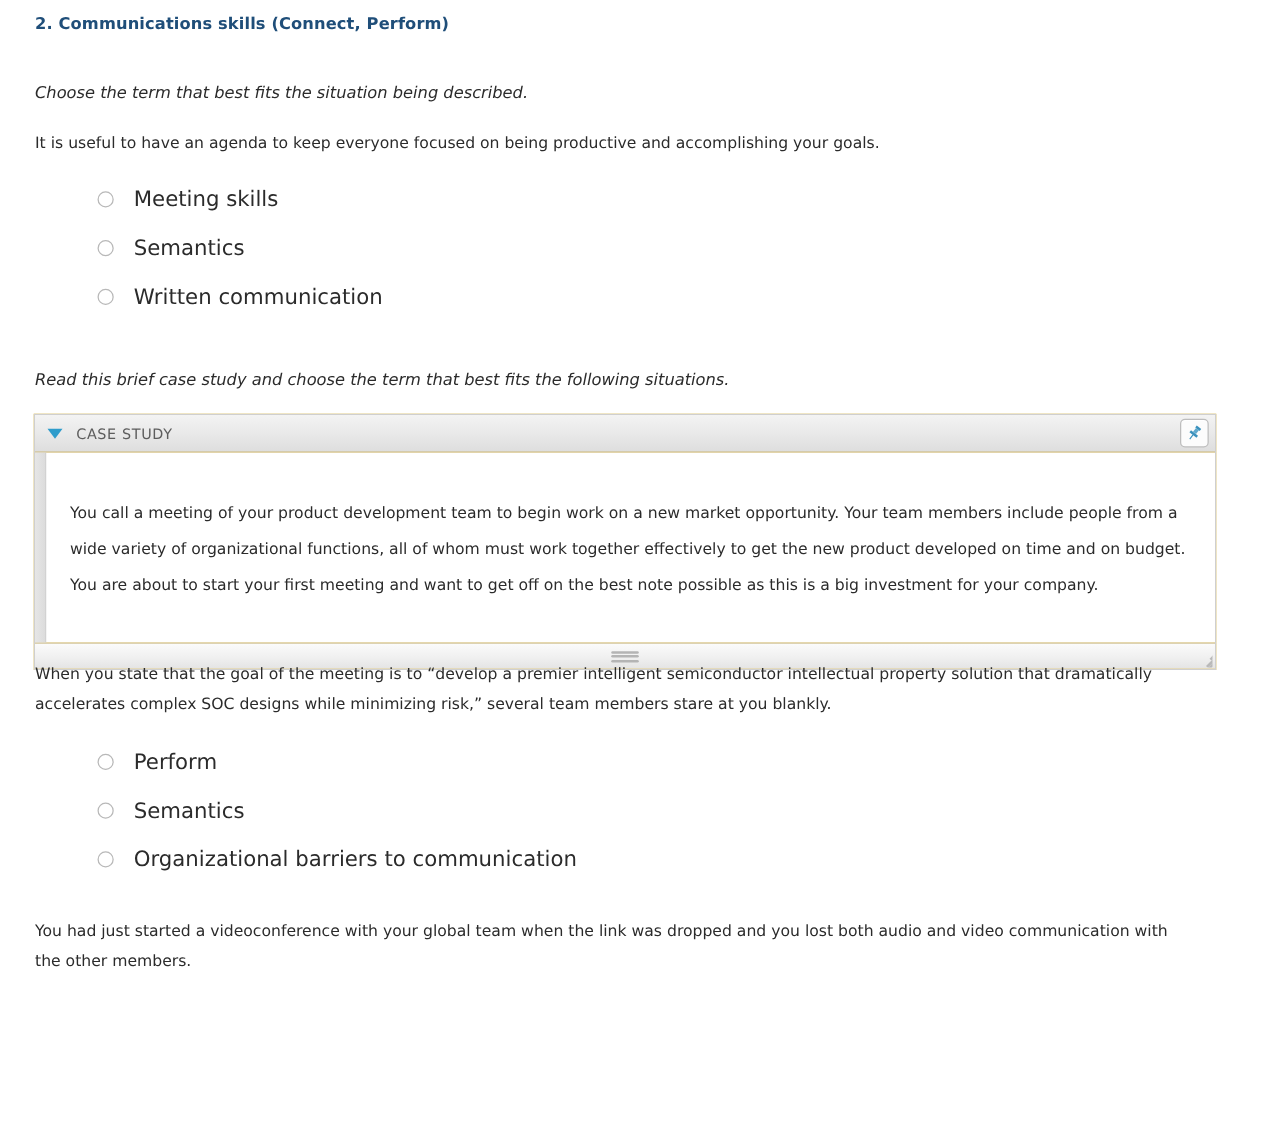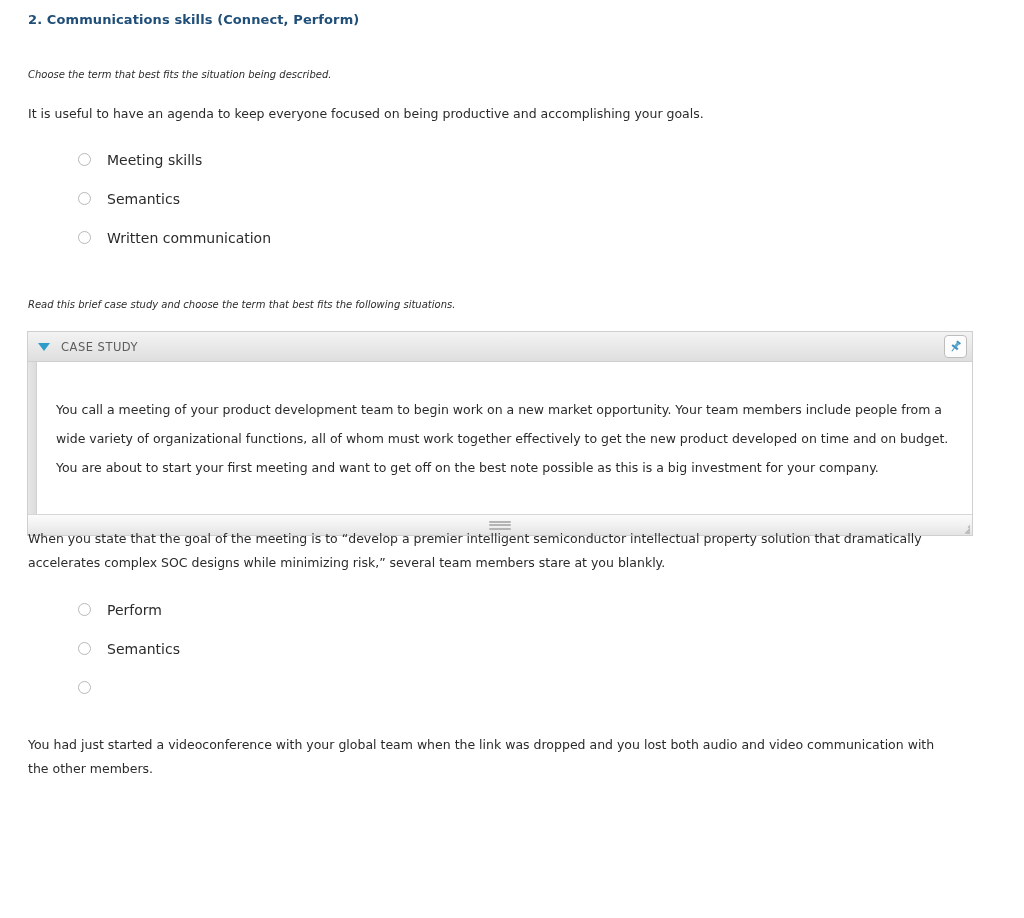--- a/index.html
+++ b/index.html
@@ -29,21 +29,21 @@
     color: #1f4e79;
     letter-spacing: 0.1px;
     margin: 0;
     padding-top: 6px;
     line-height: 16px;
   }
 
   
   .instruction {
     font-style: italic;
-    font-size: 10px;
+    font-size: 13px;
     color: #2b2b2b;
     line-height: 17px;
     margin: 0;
   }
 
   
   .prompt {
     font-size: 12.5px;
     color: #2b2b2b;
     line-height: 24px;
@@ -66,21 +66,21 @@
   .radio {
     width: 13px;
     height: 13px;
     border-radius: 50%;
     border: 1px solid #b8b8b8;
     background: #ffffff;
     box-sizing: border-box;
     flex: 0 0 auto;
   }
   .option-label {
-    font-size: 14px;
+    font-size: 17px;
     color: #2b2b2b;
     margin-left: 16px;
     line-height: 16px;
   }
 
   
   .casestudy {
     position: relative;
     box-sizing: border-box;
     width: 946px;
@@ -264,20 +264,21 @@
       <li class="option-row">
         <span class="radio"></span>
         <span class="option-label">Perform</span>
       </li>
       <li class="option-row">
         <span class="radio"></span>
         <span class="option-label">Semantics</span>
       </li>
       <li class="option-row">
         <span class="radio"></span>
+        <span class="option-label">Organizational barriers to communication</span>
       </li>
     </ul>
   </div>
 
   <div class="at" style="top:733px; left:28px; width:946px;">
     <p class="prompt">You had just started a videoconference with your global team when the link was dropped and you lost both audio and video communication with the other members.</p>
 
   </div>
 
 </div>

